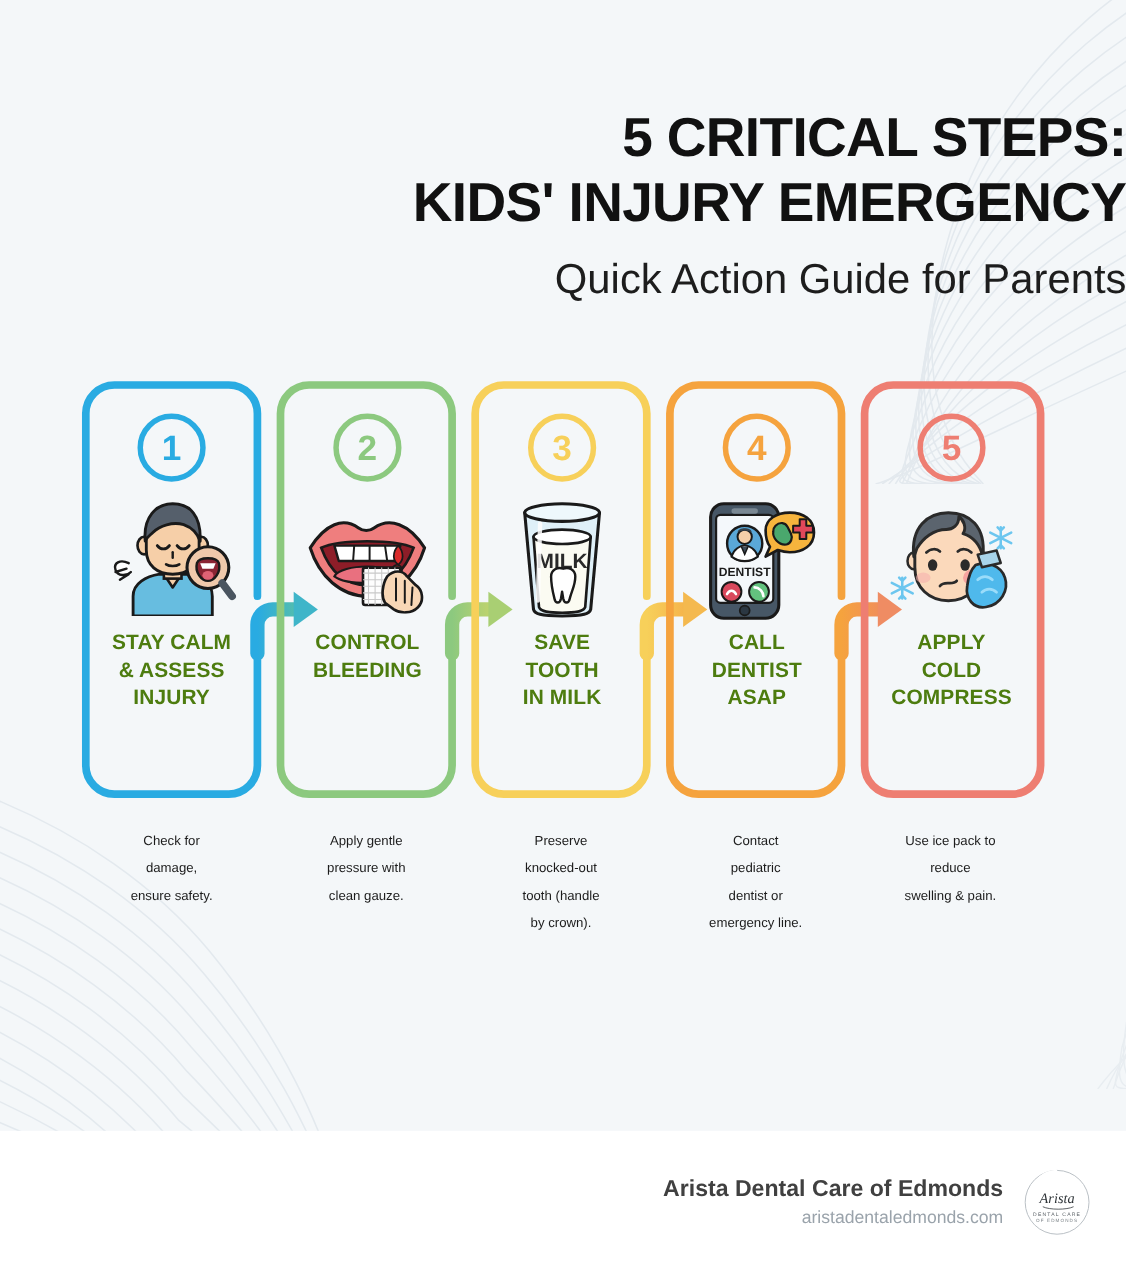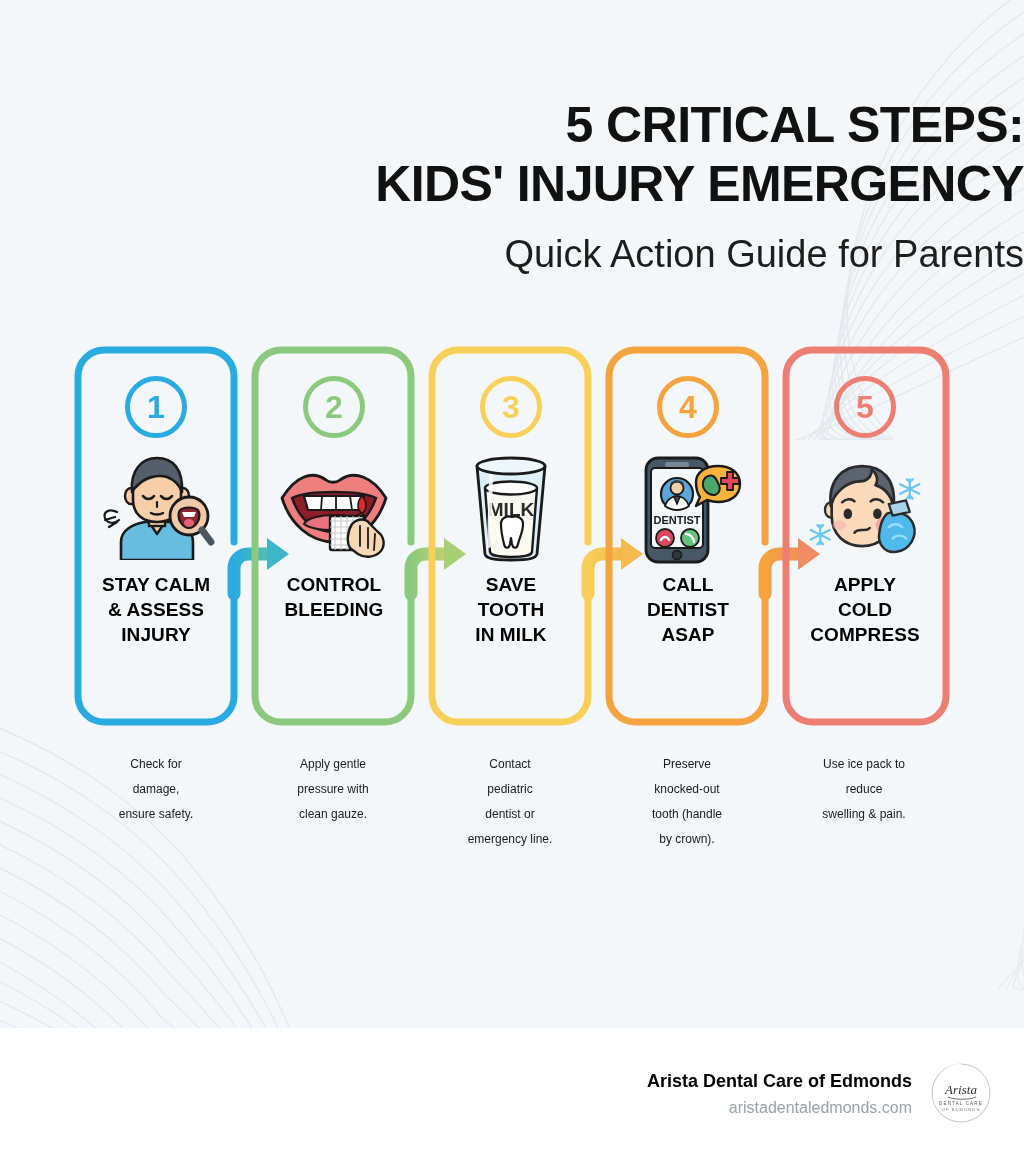--- a/index.html
+++ b/index.html
@@ -110,21 +110,21 @@
     display: flex;
     align-items: flex-start;
     justify-content: center;
   }
 
   .card-label {
     margin-top: 6px;
     font-size: 19px;
     font-weight: bold;
     line-height: 25px;
-    color: #000000;
+    color: #4d7c0f;
     text-align: center;
     letter-spacing: 0.1px;
     white-space: pre-line;
     font-family: "Liberation Sans", sans-serif;
   }
 
   
   .captions {
     position: absolute;
     top: 752px;
@@ -160,23 +160,23 @@
   }
   .footer-row {
     position: absolute;
     right: 28px;
     top: 30px;
     display: flex;
     align-items: center;
   }
   .footer-text { text-align: right; margin-right: 14px; }
   .brand-name {
-    font-size: 18px;
+    font-size: 21px;
     font-weight: bold;
-    color: #000000;
+    color: #404040;
     line-height: 26px;
     font-family: "Liberation Sans", sans-serif;
     margin-left: 10px;
   }
   .brand-url {
     margin-top: 3px;
     font-size: 16px;
     color: #9aa3ab;
     line-height: 22px;
     font-family: "Liberation Sans", sans-serif;
@@ -501,28 +501,28 @@
     </div>
   </div>
 
   <div class="captions">
     <div class="caption">Check for
 damage,
 ensure safety.</div>
     <div class="caption">Apply gentle
 pressure with
 clean gauze.</div>
+    <div class="caption">Preserve
+knocked-out
+tooth (handle
+by crown).</div>
     <div class="caption">Contact
 pediatric
 dentist or
 emergency line.</div>
-    <div class="caption">Preserve
-knocked-out
-tooth (handle
-by crown).</div>
     <div class="caption">Use ice pack to
 reduce
 swelling &amp; pain.</div>
   </div>
 
   <div class="footer">
     <div class="footer-row">
       <div class="footer-text">
         <div class="brand-name">Arista Dental Care of Edmonds</div>
         <div class="brand-url">aristadentaledmonds.com</div>

